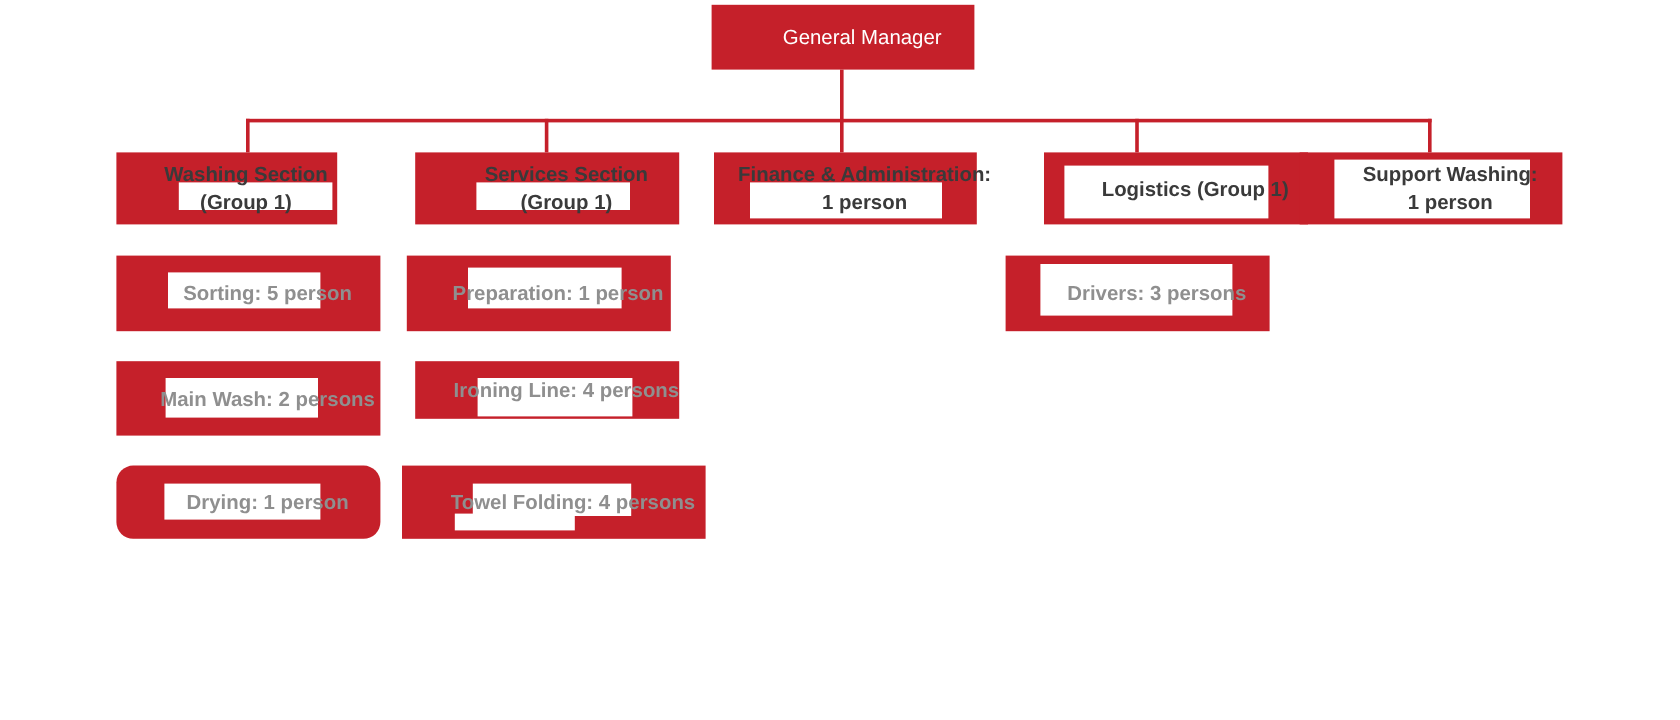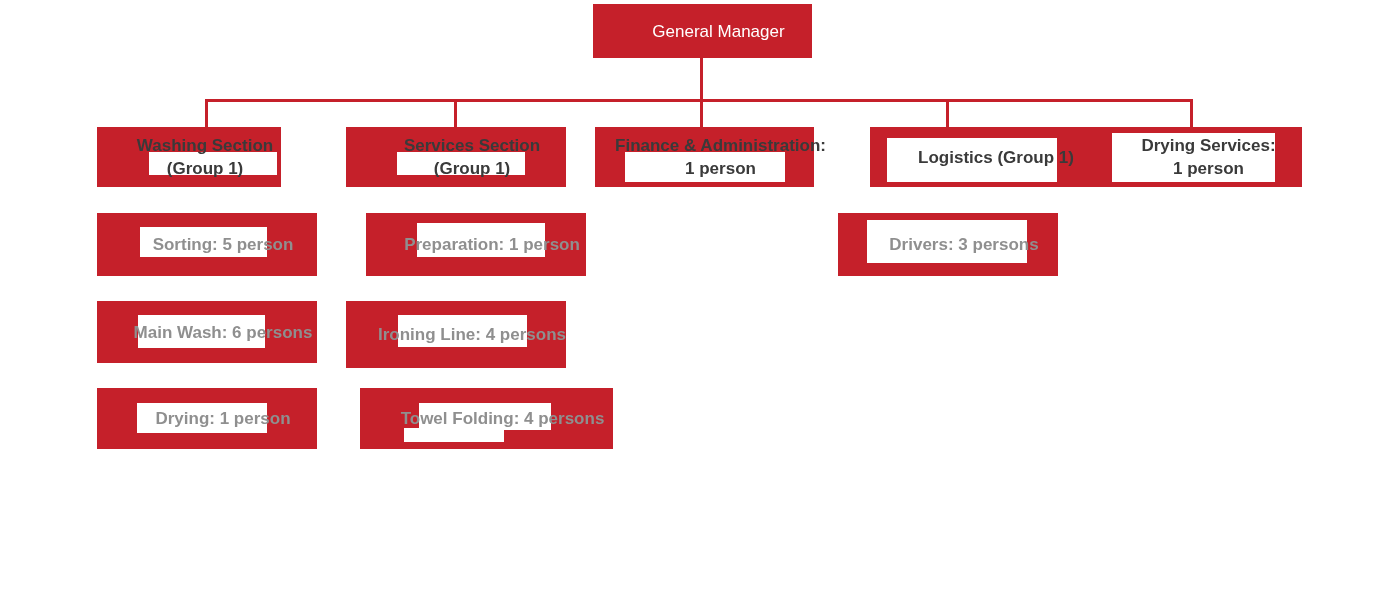--- a/index.html
+++ b/index.html
@@ -77,68 +77,68 @@
   <div class="node" style="left:870px; top:127px; width:220px; height:60px;">
     <div class="patch" style="left:17px; top:11px; width:170px; height:44px;"></div>
     <div class="ntext dept-text">
       <span>Logistics (Group 1)</span>
     </div>
   </div>
 
   <div class="node" style="left:1083px; top:127px; width:219px; height:60px;">
     <div class="patch" style="left:29px; top:6px; width:163px; height:49px;"></div>
     <div class="ntext dept-text">
-      <span>Drying Services:</span>
+      <span>Support Washing:</span>
       <span>1 person</span>
     </div>
   </div>
 
   <div class="node" style="left:97px; top:213px; width:220px; height:63px;">
     <div class="patch" style="left:43px; top:14px; width:127px; height:30px;"></div>
     <div class="ntext sub-text">
       <span>Sorting: 5 person</span>
     </div>
   </div>
 
-  <div class="node" style="left:366px; top:213px; width:220px; height:63px;">
+  <div class="node" style="left:339px; top:213px; width:220px; height:63px;">
     <div class="patch" style="left:51px; top:10px; width:128px; height:34px;"></div>
     <div class="ntext sub-text">
       <span>Preparation: 1 person</span>
     </div>
   </div>
 
   <div class="node" style="left:838px; top:213px; width:220px; height:63px;text-decoration:underline;">
     <div class="patch" style="left:29px; top:7px; width:160px; height:43px;"></div>
     <div class="ntext sub-text">
       <span>Drivers: 3 persons</span>
     </div>
   </div>
 
   <div class="node" style="left:97px; top:301px; width:220px; height:62px;">
     <div class="patch" style="left:41px; top:14px; width:127px; height:33px;"></div>
     <div class="ntext sub-text">
-      <span>Main Wash: 6 persons</span>
+      <span>Main Wash: 2 persons</span>
     </div>
   </div>
 
-  <div class="node" style="left:346px; top:301px; width:220px; height:67px;">
+  <div class="node" style="left:346px; top:301px; width:220px; height:48px;">
     <div class="patch" style="left:52px; top:14px; width:129px; height:32px;"></div>
     <div class="ntext sub-text">
       <span>Ironing Line: 4 persons</span>
     </div>
   </div>
 
-  <div class="node" style="left:97px; top:388px; width:220px; height:61px;">
+  <div class="node" style="left:97px; top:388px; width:220px; height:61px;border-radius:14px;">
     <div class="patch" style="left:40px; top:15px; width:130px; height:30px;"></div>
     <div class="ntext sub-text">
       <span>Drying: 1 person</span>
     </div>
   </div>
 
-  <div class="node" style="left:360px; top:388px; width:253px; height:61px;">
+  <div class="node" style="left:335px; top:388px; width:253px; height:61px;">
     <div class="patch" style="left:59px; top:15px; width:132px; height:27px;"></div>
     <div class="patch" style="left:44px; top:40px; width:100px; height:14px;"></div>
     <div class="ntext sub-text">
       <span>Towel Folding: 4 persons</span>
     </div>
   </div>
 
 </div>
 
 </body></html>

